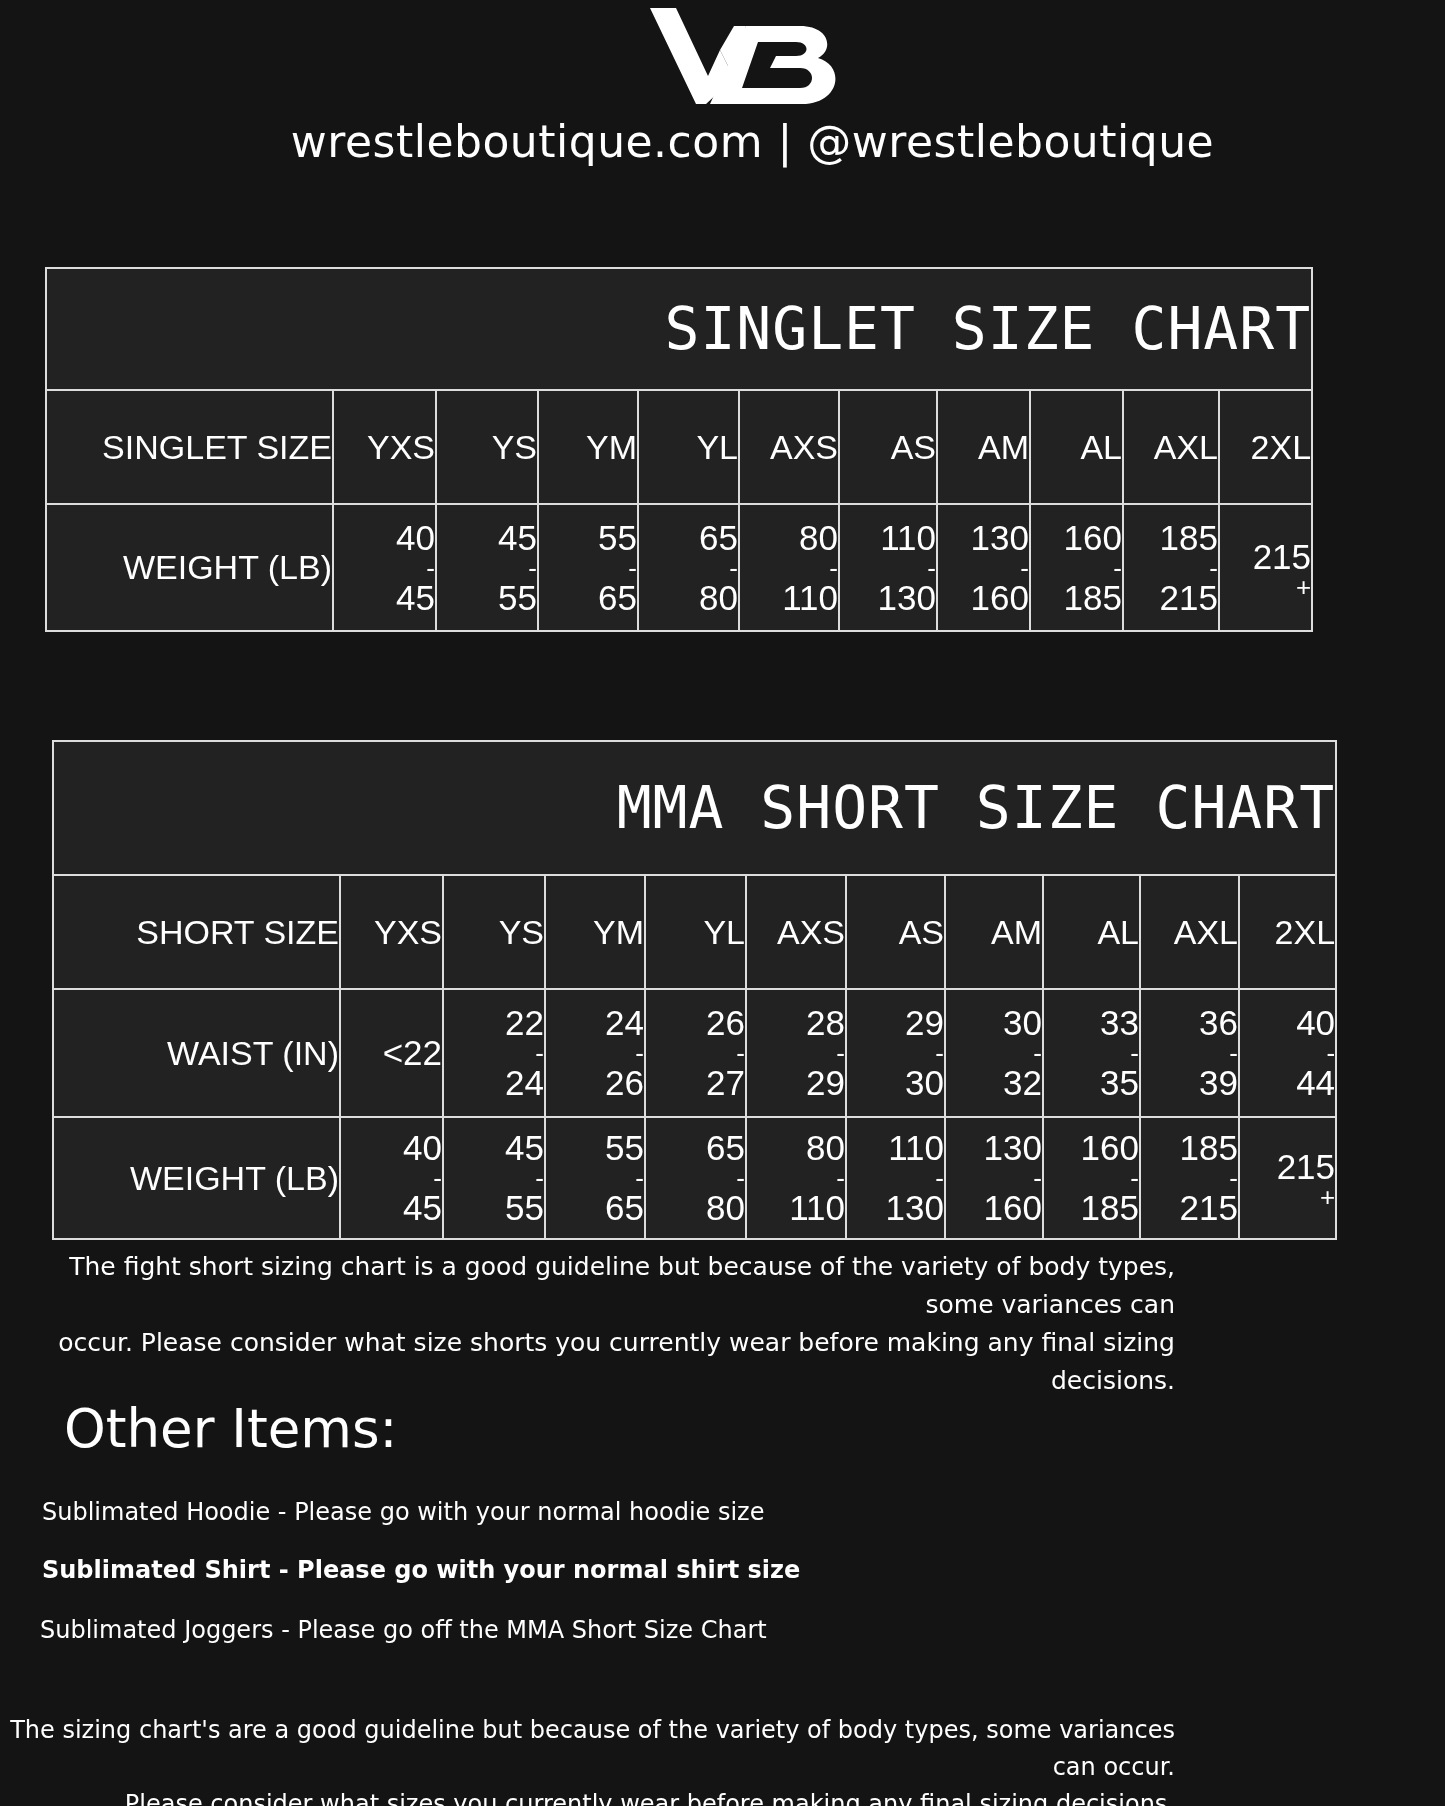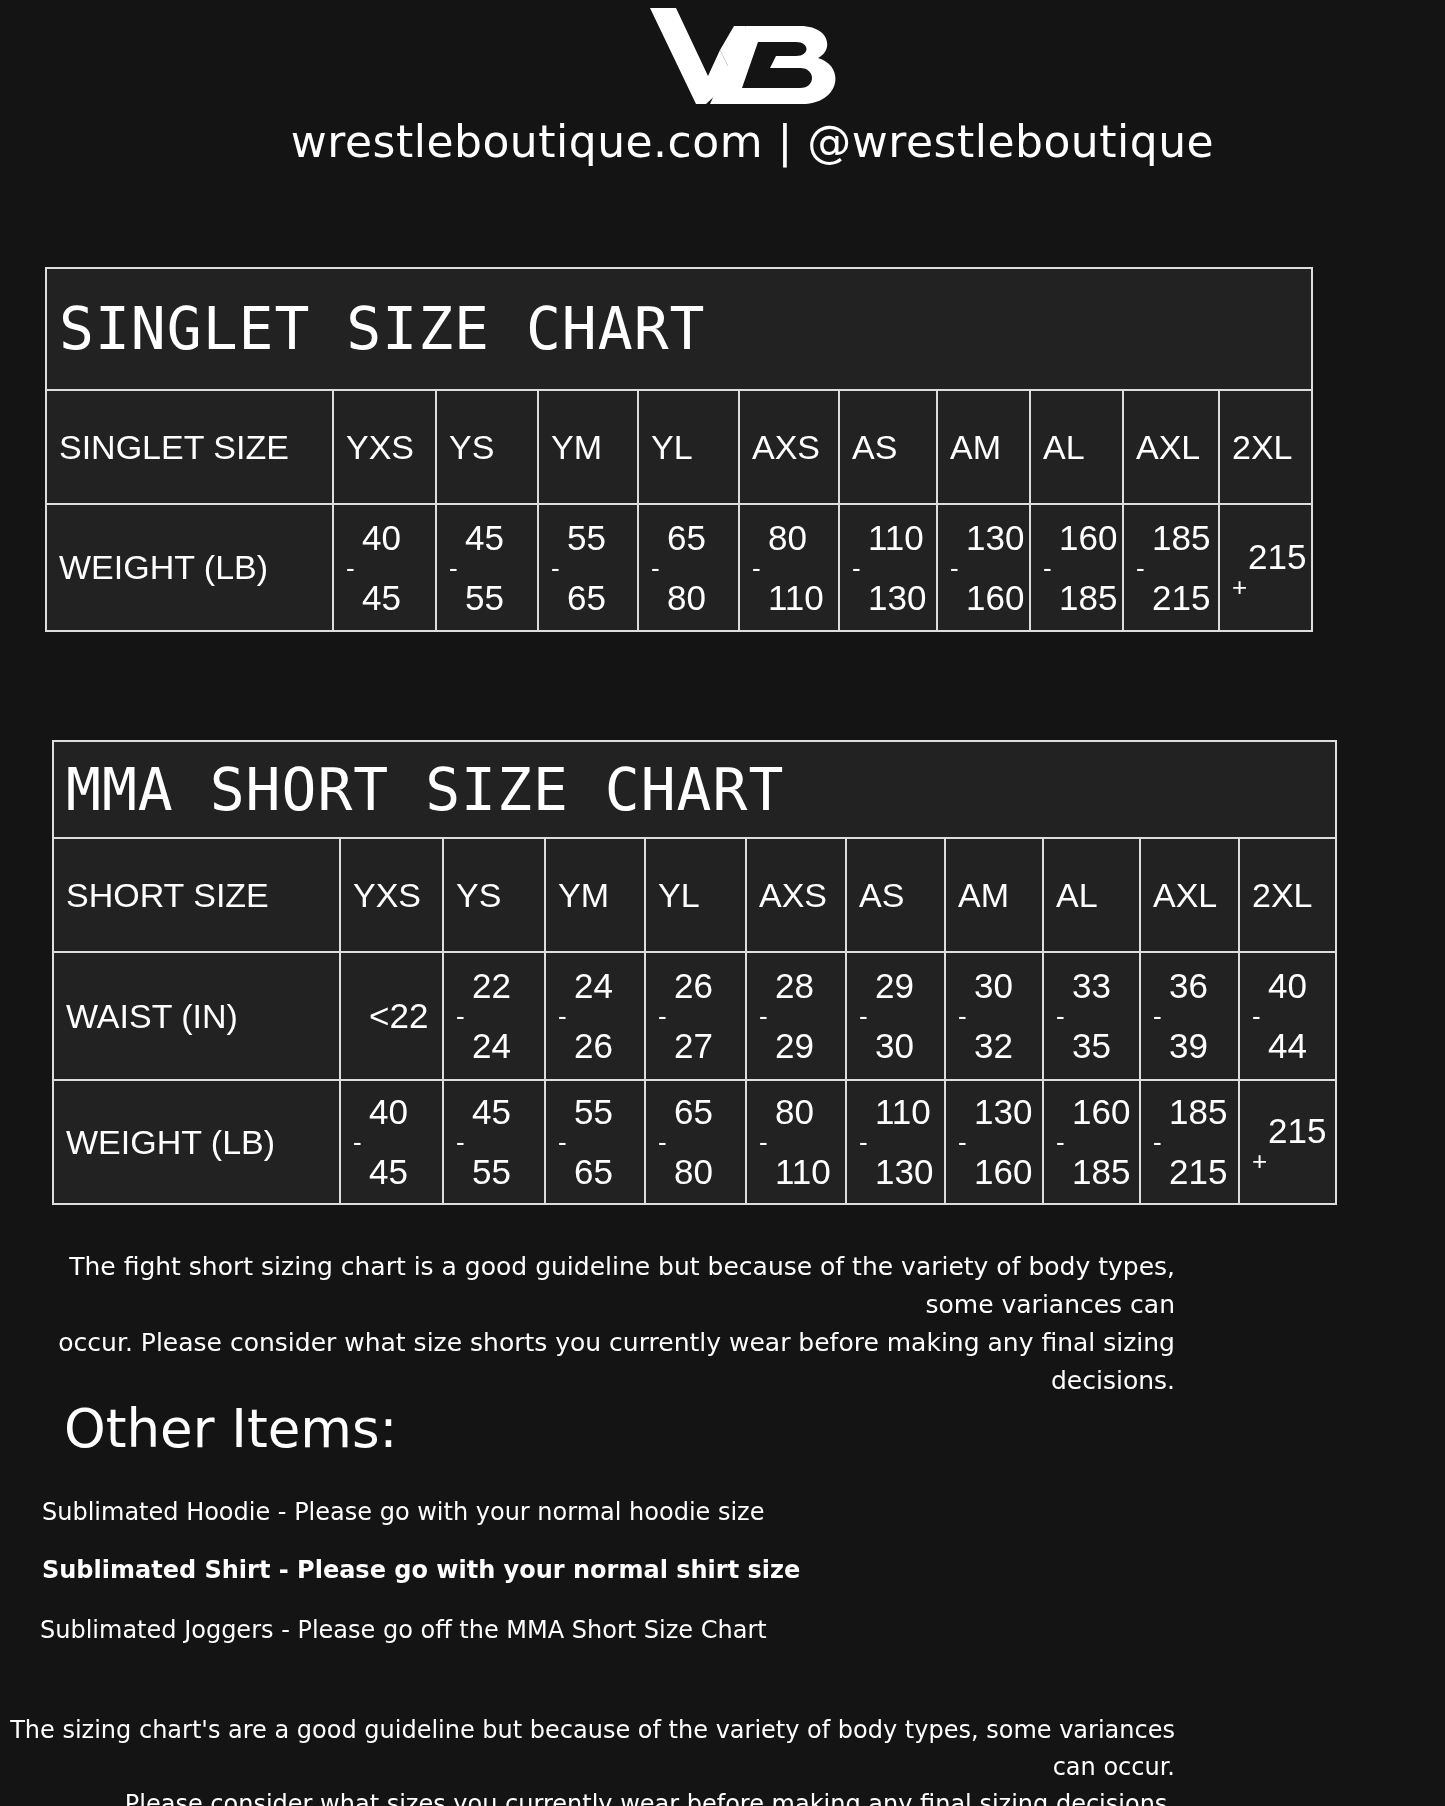--- a/index.html
+++ b/index.html
@@ -1,21 +1,21 @@
 <!DOCTYPE html>
 <html><head>
 <meta charset="utf-8">
 <style>
   html, body { margin:0; padding:0; }
   body { width:1445px; height:1806px; background:#141414; color:#fff; position:relative; overflow:hidden; font-family:"Liberation Sans", sans-serif; }
   .abs { position:absolute; }
   .logo { left:650px; top:6px; width:200px; height:102px; }
   .tagline { left:0; width:1505px; top:116px; text-align:center; font-size:44px; font-family:"DejaVu Sans", sans-serif; letter-spacing:0.5px; }
   table.chart { position:absolute; border-collapse:collapse; background:#222; table-layout:fixed; }
-  table.chart td { border:2px solid #ddd; text-align:left; vertical-align:middle; padding:12px; color:#fff; }
+  table.chart td { border:2px solid #ddd; text-align:right; vertical-align:middle; padding:0; color:#fff; }
   .title-cell { font-family:"DejaVu Sans Mono", monospace; font-size:58px; letter-spacing:1px; }
   .hdr { font-size:34px; }
   .lbl { font-size:34px; }
   .num { font-size:35px; line-height:30px; }
   .num .dash { display:block; font-size:26px; line-height:22px; }
   .num .v { display:block; line-height:38px;margin-left:16px; }
   .note { font-family:"DejaVu Sans", sans-serif; text-align:right; left:0; width:1175px; }
   .note1 { top:1248px; font-size:25px; line-height:38px; }
   .other-title { left:64px; top:1398px; font-family:"DejaVu Sans", sans-serif; font-size:53px; }
   .item { font-family:"DejaVu Sans", sans-serif; font-size:24px; white-space:nowrap; }
@@ -127,21 +127,21 @@
       <col style="width:100px">
       <col style="width:101px">
       <col style="width:100px">
       <col style="width:99px">
       <col style="width:98px">
       <col style="width:97px">
       <col style="width:99px">
       <col style="width:97px">
   </colgroup>
   <tbody>
-      <tr style="height:97px">
+      <tr style="height:134px">
     <td colspan="11" class="title-cell">MMA SHORT SIZE CHART</td>
   </tr>
   <tr style="height:114px">
     <td class="hdr">SHORT SIZE</td>
     <td class="hdr">YXS</td>
     <td class="hdr">YS</td>
     <td class="hdr">YM</td>
     <td class="hdr">YL</td>
     <td class="hdr">AXS</td>
     <td class="hdr">AS</td>

